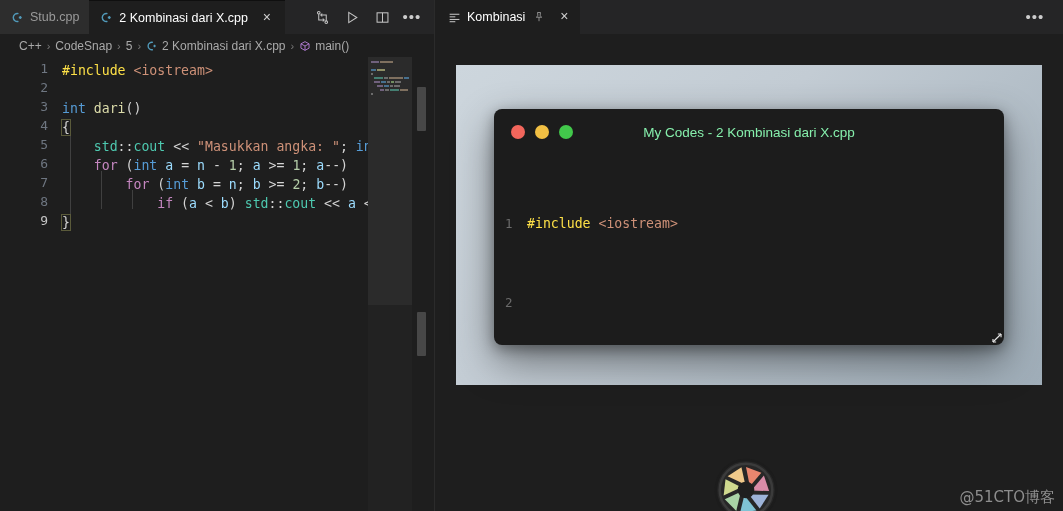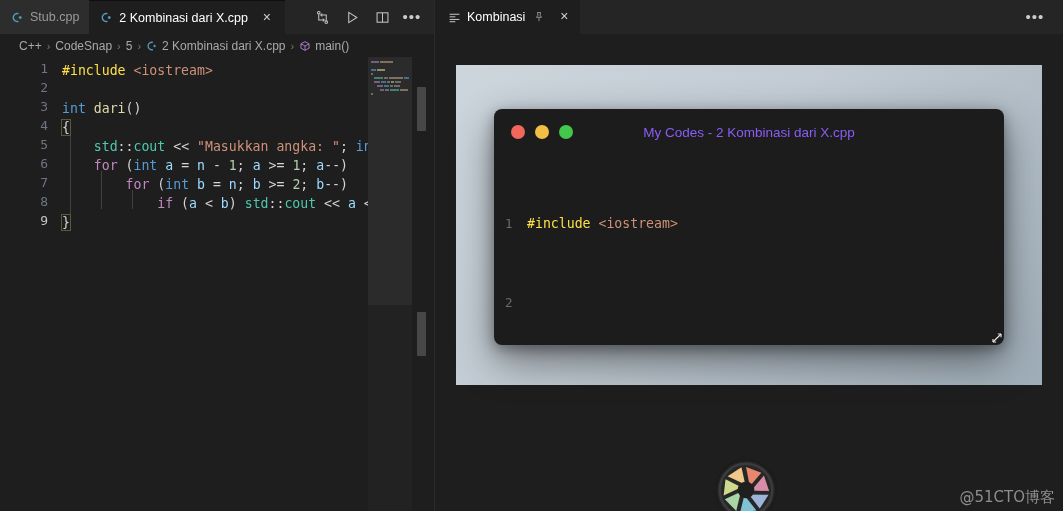--- a/index.html
+++ b/index.html
@@ -167,21 +167,21 @@
     overflow: hidden;
   }
   .card-head {
     height: 46px; display: flex; align-items: center;
     position: relative; padding-left: 17px;
   }
   .dots { display: flex; gap: 10px; }
   .dot { width: 14px; height: 14px; border-radius: 50%; }
   .card-title {
     position: absolute; left: 0; right: 0; text-align: center;
-    font-size: 13.5px; color: #8b5cf6;
+    font-size: 13.5px; color: #86efac;
     font-family: "Liberation Sans", sans-serif;
     pointer-events: none;
   }
   .card-code {
     position: relative;
     font-family: "DejaVu Sans Mono", monospace;
     font-size: 13.2px; line-height: 19.7px;
     padding-left: 11px;
     white-space: pre;
   }

